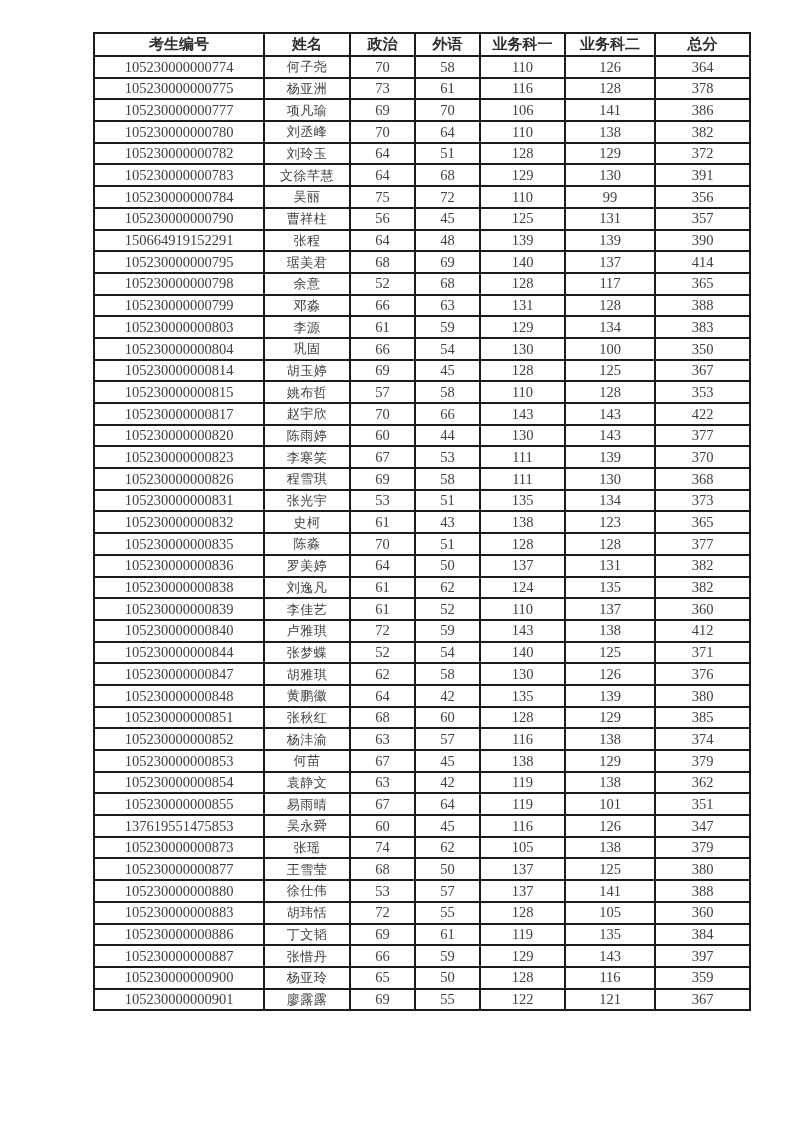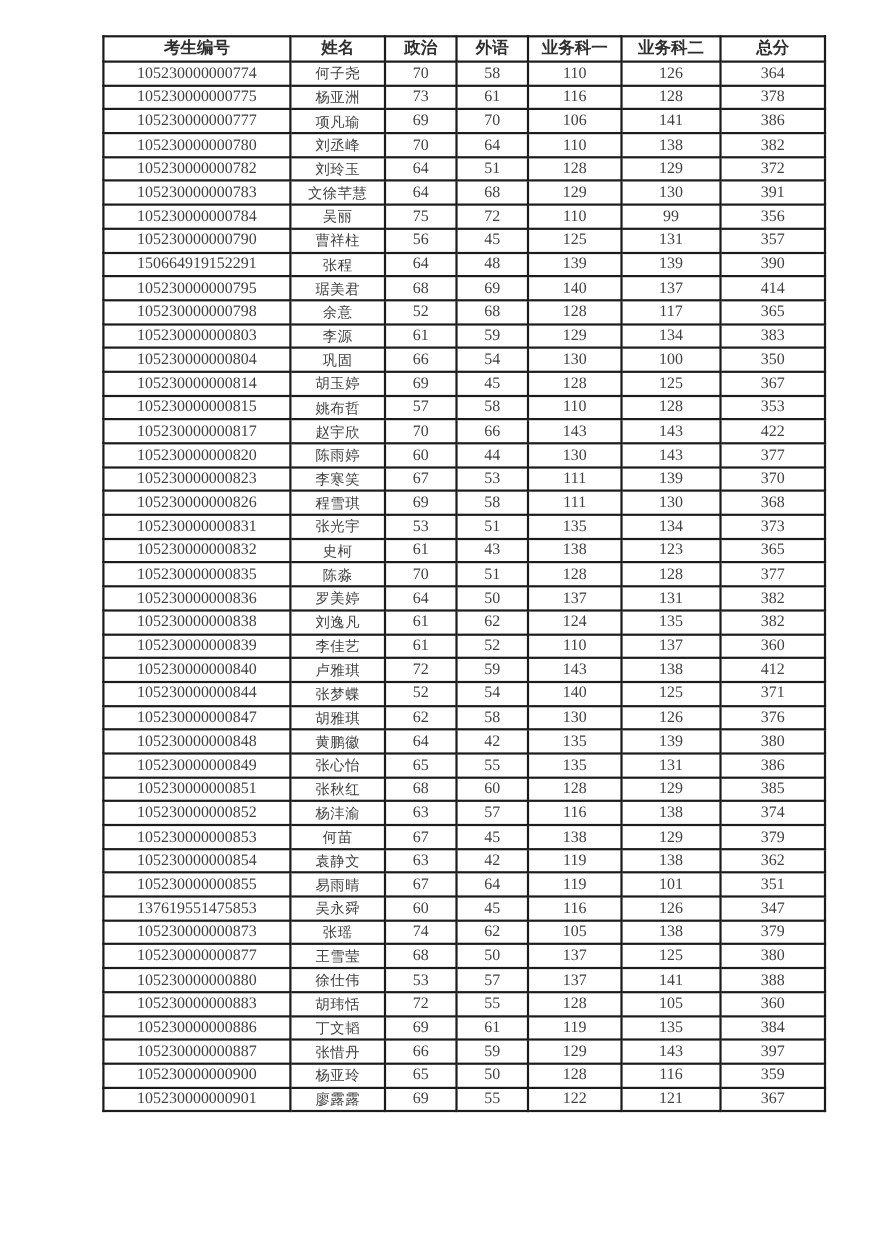--- a/index.html
+++ b/index.html
@@ -171,20 +171,29 @@
         <tr>
           <td class="cell-value">105230000000798</td>
           <td class="cell-name">余意</td>
           <td class="cell-value">52</td>
           <td class="cell-value">68</td>
           <td class="cell-value">128</td>
           <td class="cell-value">117</td>
           <td class="cell-value">365</td>
         </tr>
         <tr>
+          <td class="cell-value">105230000000799</td>
+          <td class="cell-name">邓淼</td>
+          <td class="cell-value">66</td>
+          <td class="cell-value">63</td>
+          <td class="cell-value">131</td>
+          <td class="cell-value">128</td>
+          <td class="cell-value">388</td>
+        </tr>
+        <tr>
           <td class="cell-value">105230000000803</td>
           <td class="cell-name">李源</td>
           <td class="cell-value">61</td>
           <td class="cell-value">59</td>
           <td class="cell-value">129</td>
           <td class="cell-value">134</td>
           <td class="cell-value">383</td>
         </tr>
         <tr>
           <td class="cell-value">105230000000804</td>
@@ -333,29 +342,20 @@
         <tr>
           <td class="cell-value">105230000000848</td>
           <td class="cell-name">黄鹏徽</td>
           <td class="cell-value">64</td>
           <td class="cell-value">42</td>
           <td class="cell-value">135</td>
           <td class="cell-value">139</td>
           <td class="cell-value">380</td>
         </tr>
         <tr>
-          <td class="cell-value">105230000000849</td>
-          <td class="cell-name">张心怡</td>
-          <td class="cell-value">65</td>
-          <td class="cell-value">55</td>
-          <td class="cell-value">135</td>
-          <td class="cell-value">131</td>
-          <td class="cell-value">386</td>
-        </tr>
-        <tr>
           <td class="cell-value">105230000000851</td>
           <td class="cell-name">张秋红</td>
           <td class="cell-value">68</td>
           <td class="cell-value">60</td>
           <td class="cell-value">128</td>
           <td class="cell-value">129</td>
           <td class="cell-value">385</td>
         </tr>
         <tr>
           <td class="cell-value">105230000000852</td>

